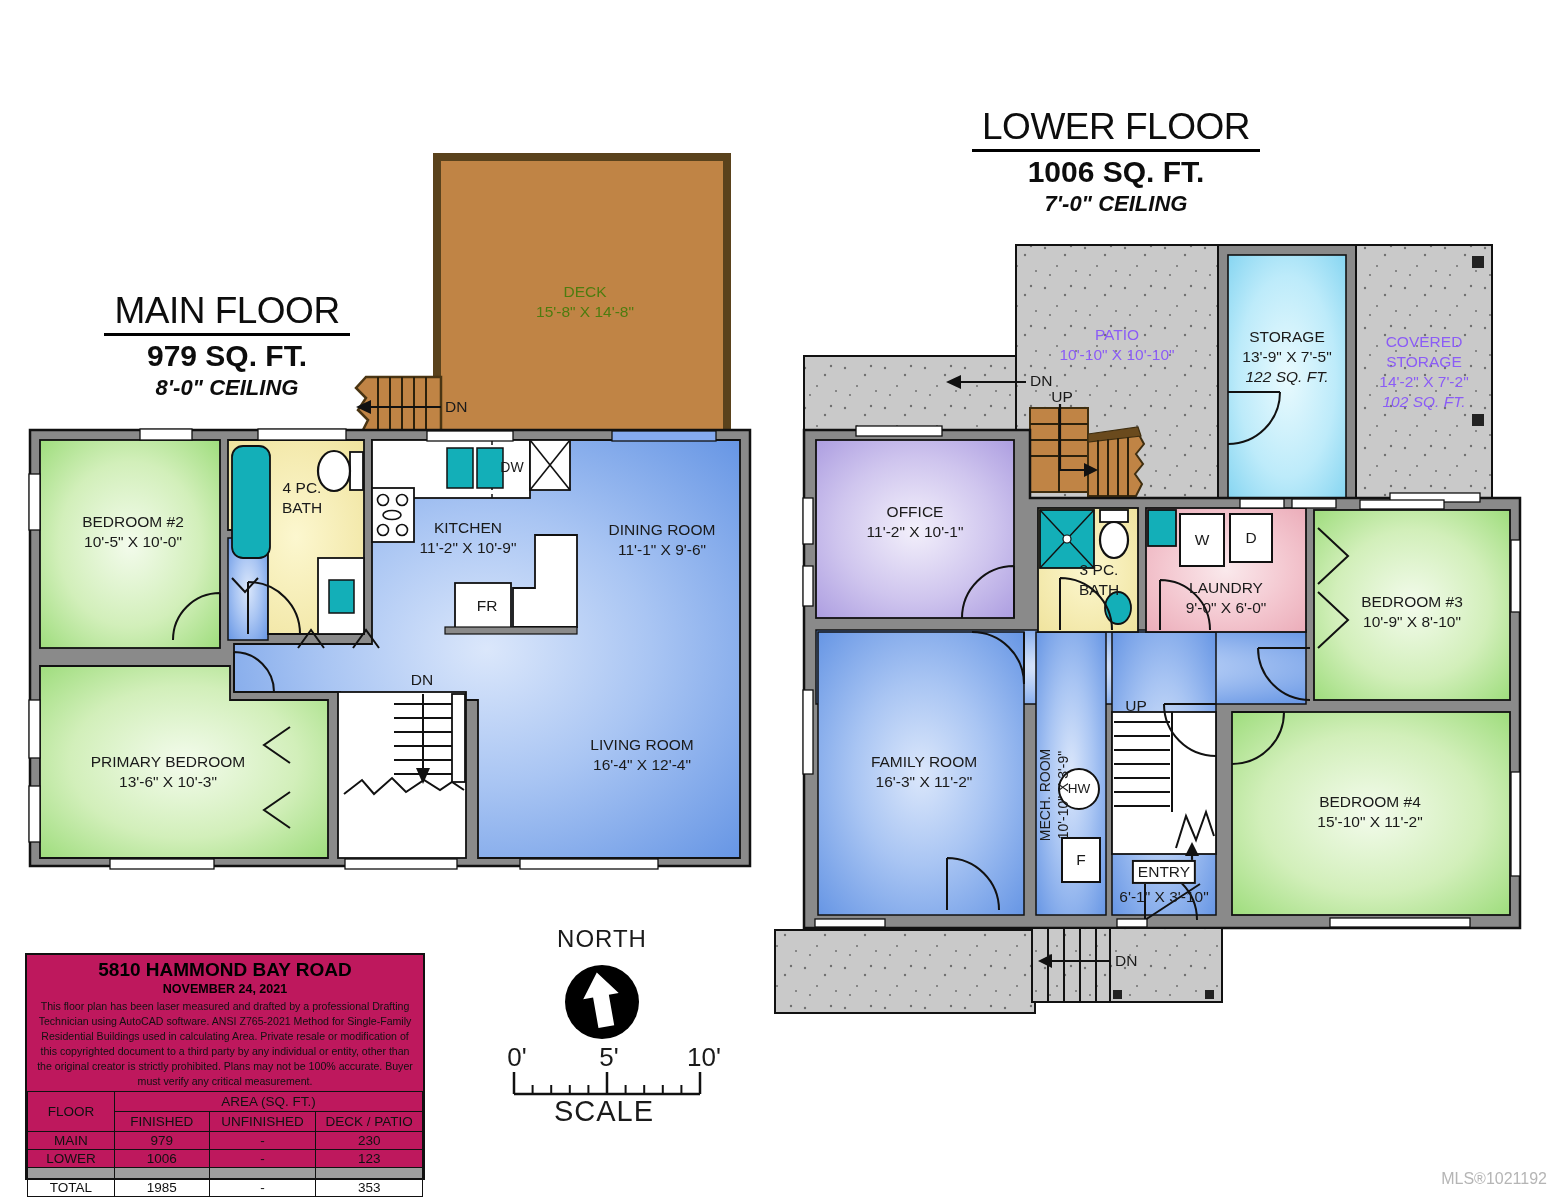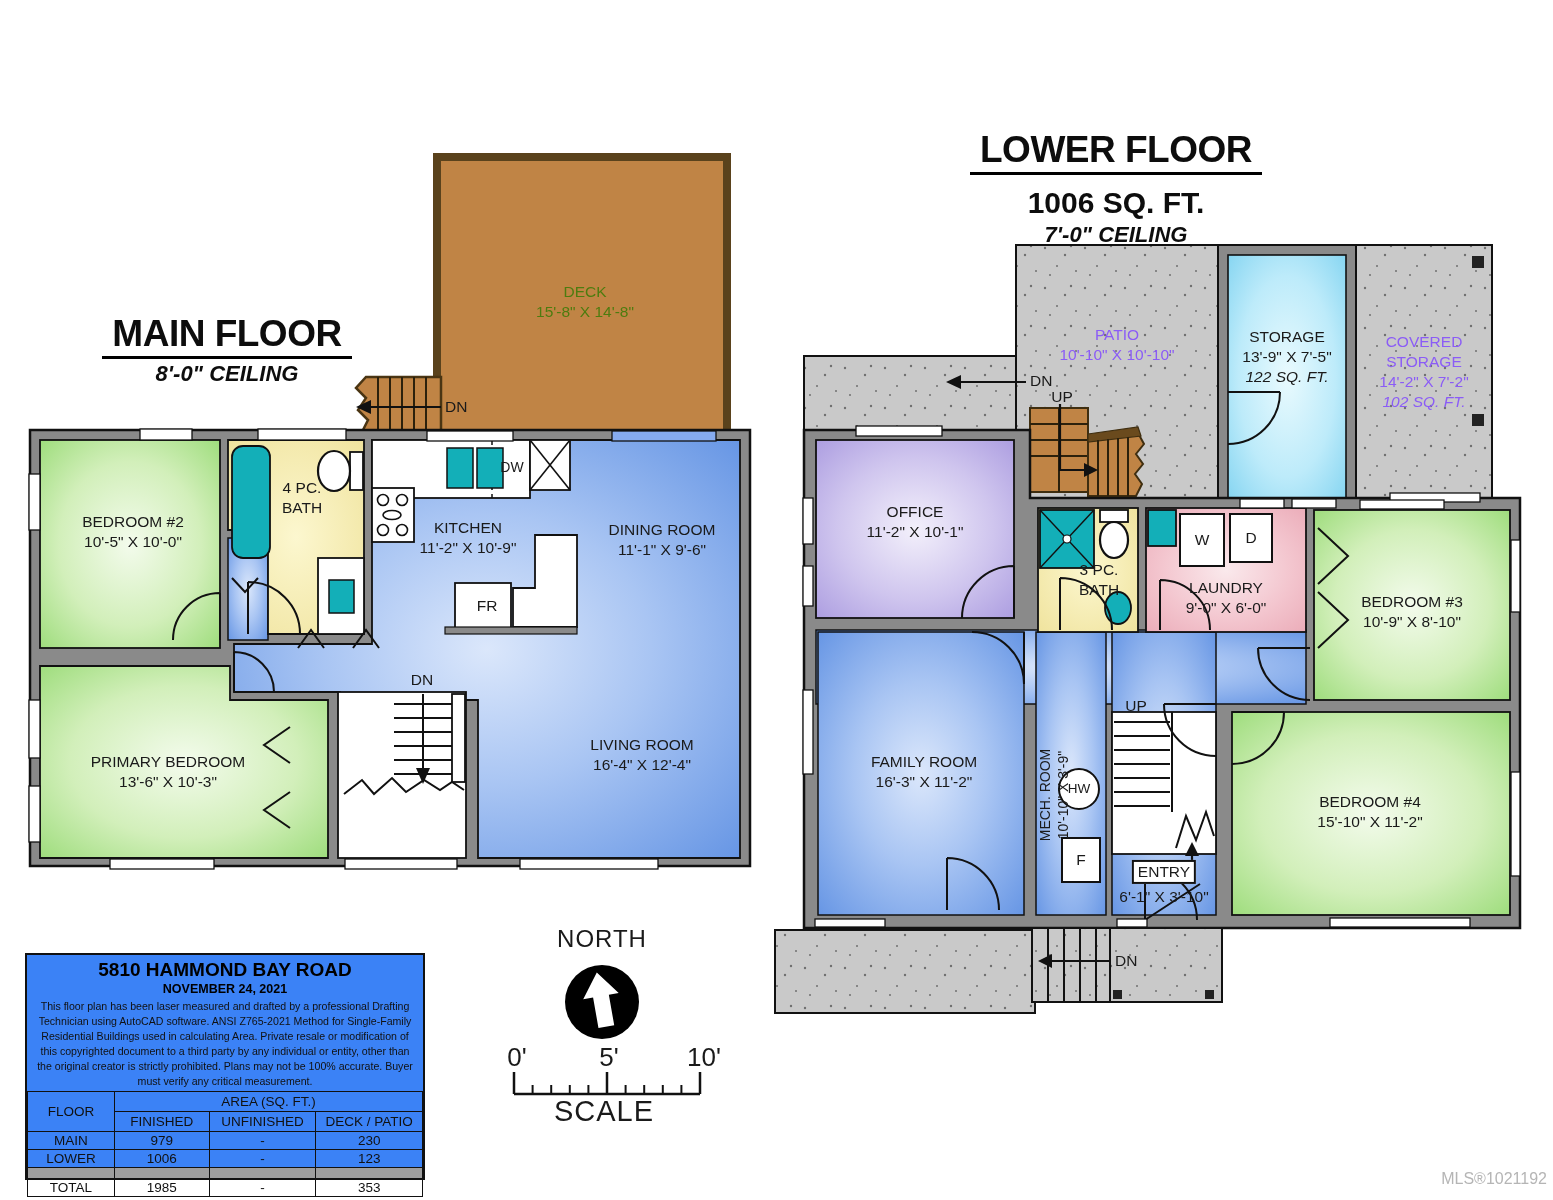--- a/index.html
+++ b/index.html
@@ -11,34 +11,34 @@
        font-size:15.5px;line-height:1.3;color:#1a1a1a;}
   .lbl .dim{display:block;}
   .lbl-left{transform:translate(0,-50%);}
   .deck-lbl{color:#4d7c0f;}
   .conc-lbl{color:#8b5cf6;}
   .wrap{white-space:normal;width:128px;}
   .it{font-style:italic;display:block;}
   .sm{font-size:14px;}
 
   .floor-title{position:absolute;text-align:center;color:#0d0d0d;}
-  .ft-name{font-size:37px;font-weight:700;letter-spacing:-0.5px;display:inline-block;
-           border-bottom:3.5px solid #000;padding:0 10px 1px;margin-top:23px;}
-  .ft-area{font-size:30px;font-weight:700;margin-top:11px;}
+  .ft-name{font-size:37px;font-weight:400;letter-spacing:-0.5px;display:inline-block;
+           border-bottom:3.5px solid #000;padding:0 10px 1px;}
+  .ft-area{font-size:30px;font-weight:700;margin-top:3px;}
   .ft-ceil{font-size:22px;font-weight:700;font-style:italic;margin-top:2px;}
 
   .rot{transform:translate(-50%,-50%) rotate(-90deg);}
   .entry-name{background:#fff;border:2px solid #111;padding:0 4px;display:inline-block;}
 
   .north-lbl{font-size:24px;letter-spacing:1px;}
   .scale-num{font-size:26px;}
   .scale-lbl{font-size:29px;letter-spacing:1px;}
 
   .infobox{position:absolute;left:25px;top:953px;width:400px;height:227px;border:2.5px solid #111;
-           box-sizing:border-box;background:#3b82f6;display:flex;flex-direction:column;}
+           box-sizing:border-box;background:#be185d;display:flex;flex-direction:column;}
   .ib-title{font-size:19px;font-weight:700;text-align:center;margin-top:4px;}
   .ib-date{font-size:12.5px;font-weight:700;text-align:center;margin-top:1px;}
   .ib-disc{font-size:10.6px;line-height:1.42;text-align:center;padding:3px 6px 2px 6px;color:#111;}
   .ib-table{width:100%;border-collapse:collapse;table-layout:fixed;margin-top:auto;}
   .ib-table td{border:1.8px solid #111;font-size:13.5px;text-align:center;padding:1px 0;color:#111;}
   .ib-table td.hdr{padding:2px 0;}
   .ib-table tr.sep td{background:#9e9e9e;height:10px;padding:0;}
   .mls{position:absolute;right:6px;top:1170px;font-size:16px;color:#b5b5b5;}
 </style>
 </head>
@@ -321,20 +321,21 @@
     <line x1="588.4" y1="1085" x2="588.4" y2="1094" stroke-width="2"></line>
     <line x1="625.6" y1="1085" x2="625.6" y2="1094" stroke-width="2"></line>
     <line x1="644.2" y1="1085" x2="644.2" y2="1094" stroke-width="2"></line>
     <line x1="662.8" y1="1085" x2="662.8" y2="1094" stroke-width="2"></line>
     <line x1="681.4" y1="1085" x2="681.4" y2="1094" stroke-width="2"></line>
   </g>
 </svg>
 
 <div class="floor-title" style="left:77px;top:290px;width:300px;">
   <div class="ft-name">MAIN FLOOR</div>
+  <div class="ft-area">979 SQ. FT.</div>
   <div class="ft-ceil">8'-0" CEILING</div>
 </div>
 <div class="floor-title" style="left:966px;top:106px;width:300px;">
   <div class="ft-name">LOWER FLOOR</div>
   <div class="ft-area">1006 SQ. FT.</div>
   <div class="ft-ceil">7'-0" CEILING</div>
 </div>
 
 <div class="lbl deck-lbl" style="left:585px;top:302px;">
   <span>DECK</span><span class="dim">15'-8" X 14'-8"</span>

